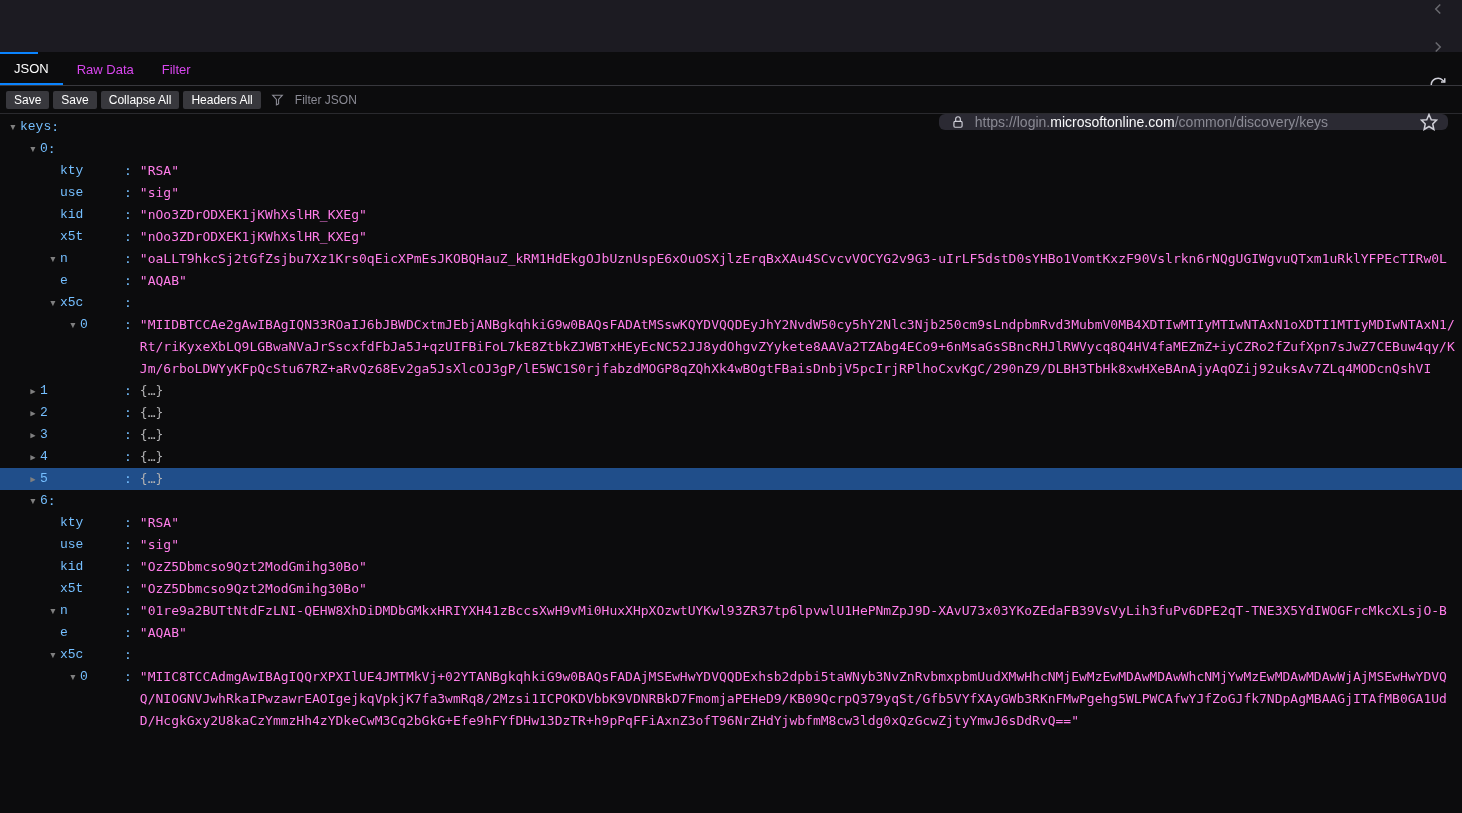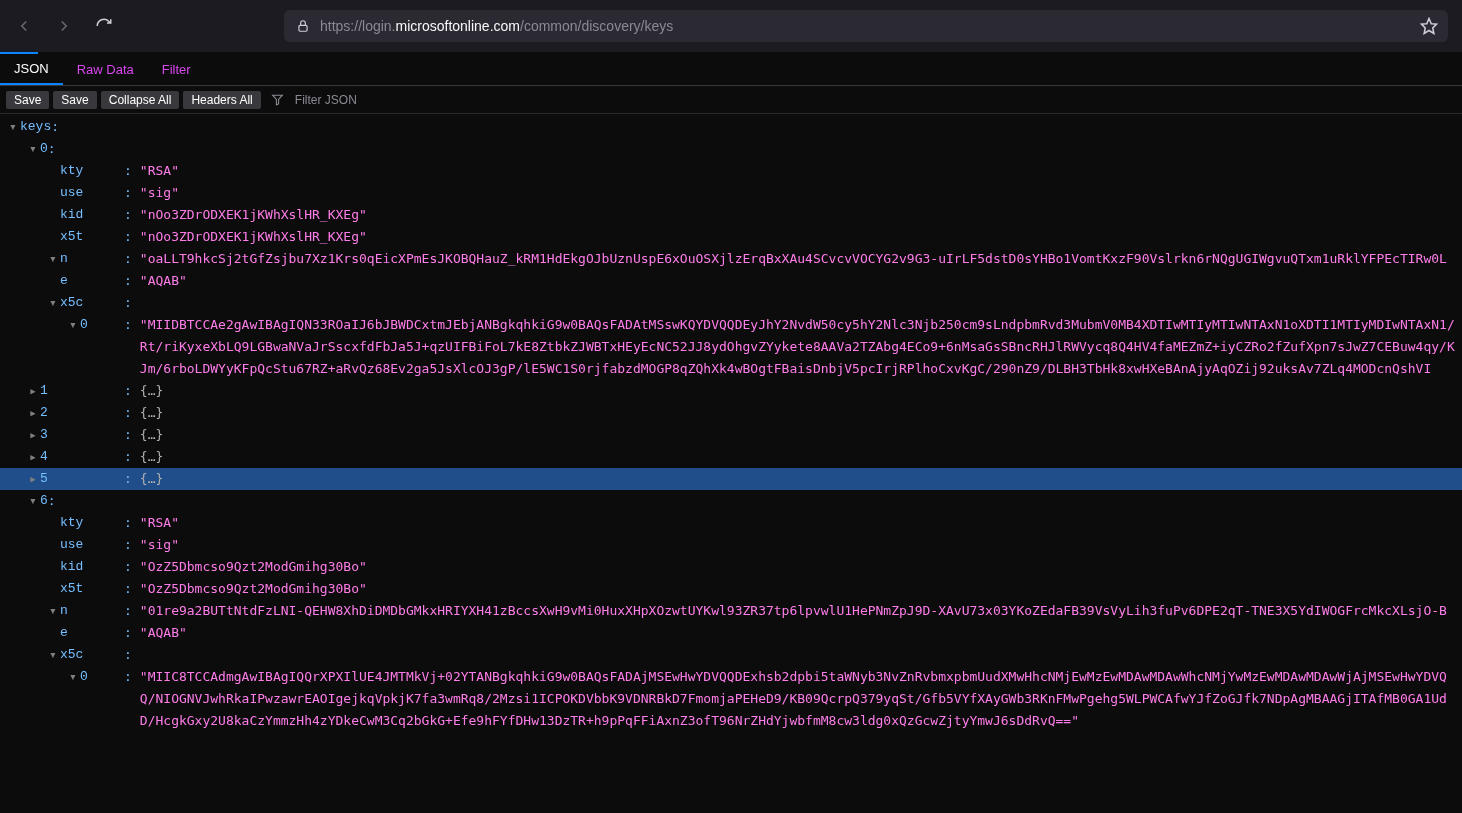--- a/index.html
+++ b/index.html
@@ -9,23 +9,24 @@
     font-family: Consolas, "DejaVu Sans Mono", monospace;
     font-size: 13px;
     width: 1462px;
     height: 813px;
     overflow: hidden;
   }
   .browser-toolbar {
     height: 52px;
     background: #1c1b22;
     display: flex;
-    align-items: center;
+    align-items: flex-end;
     padding: 0 14px;
     gap: 20px;
+    flex-direction: column;
   }
   .nav-btn {
     width: 20px; height: 20px;
     display: inline-flex; align-items: center; justify-content: center;
     color: #cfcfd8;
     cursor: pointer;
   }
   .nav-btn.dim { color: #6a6a70; }
   .urlbar {
     flex: 1;

